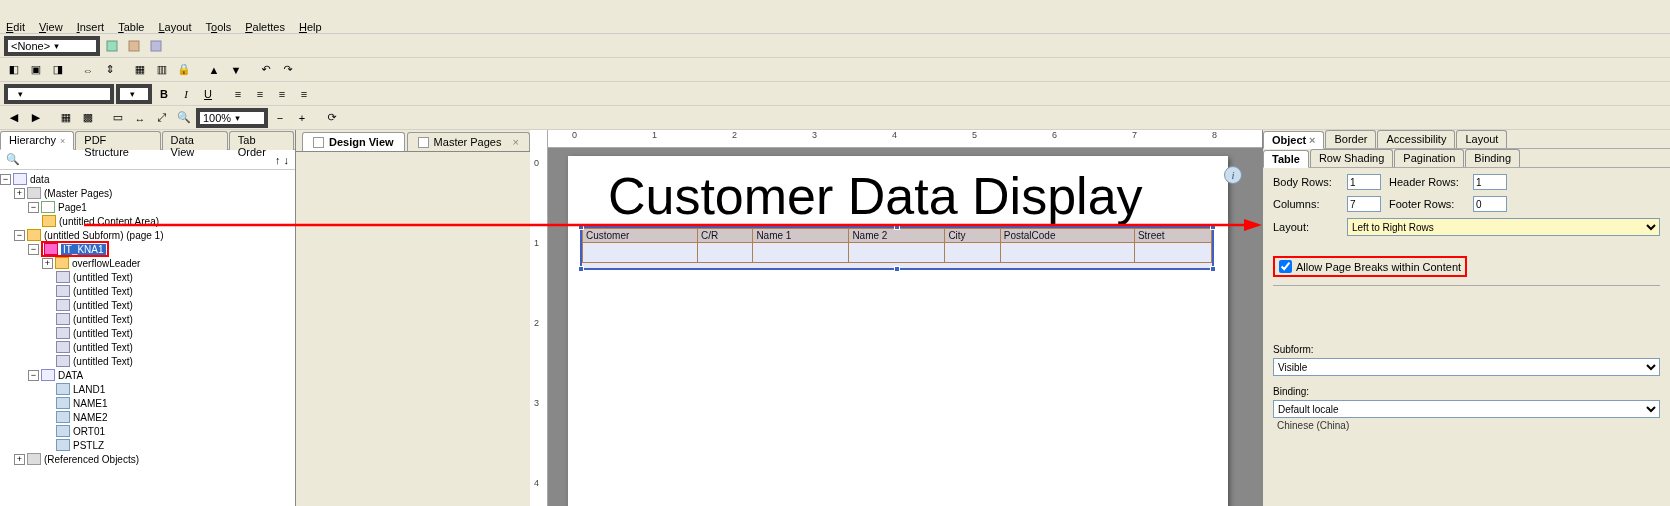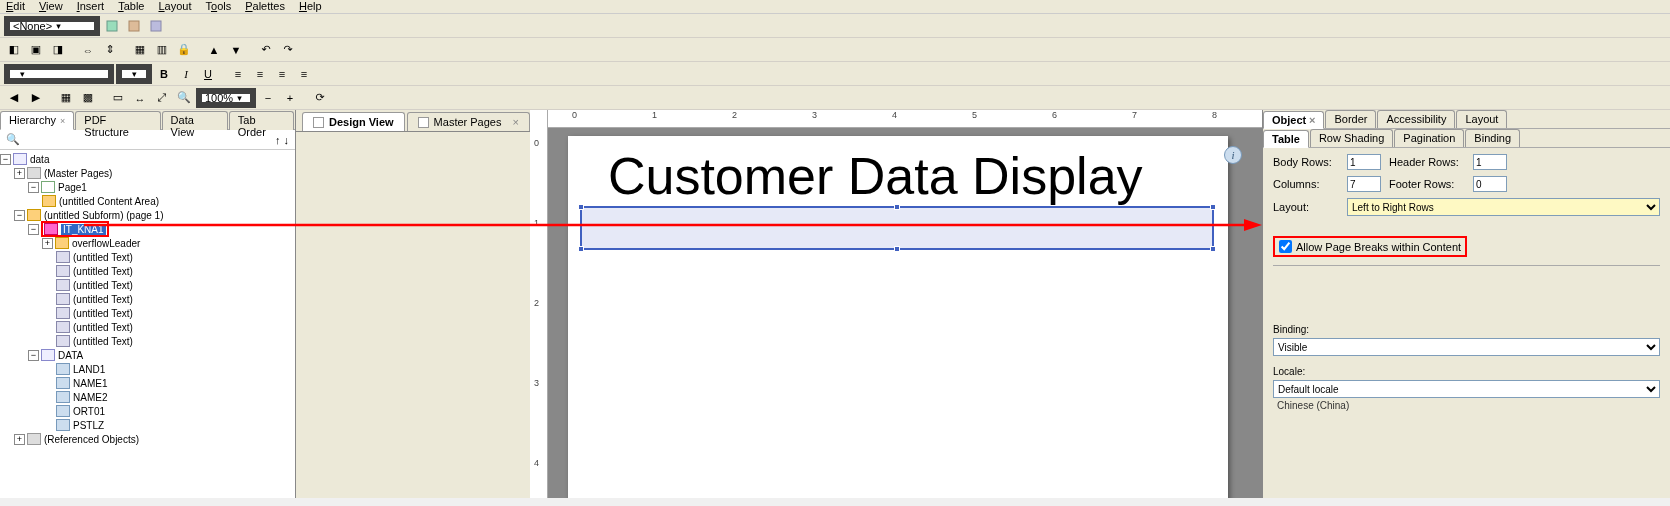--- a/index.html
+++ b/index.html
@@ -1,27 +1,27 @@
 <!DOCTYPE html>
 <html><head>
 <meta charset="utf-8">
 <style>
 * { margin: 0; padding: 0; box-sizing: border-box; font-family: Tahoma, Arial, sans-serif; font-size: 11px; }
 body { background: #f0f0f0; width: 1670px; height: 506px; overflow: hidden; user-select: none; }
 
 
-.menubar { background: #ece9d8; height: 14px; display: flex; align-items: flex-start; padding: 0 6px; gap: 14px; border-bottom: 1px solid #ccc; }
+.menubar { background: #ece9d8; height: 34px; display: flex; align-items: flex-end; padding: 0 6px; gap: 14px; border-bottom: 1px solid #ccc; }
 .menubar span { cursor: default; }
 .menubar span u { text-decoration: underline; }
 
 
 .toolbar { background: #ece9d8; height: 24px; display: flex; align-items: center; padding: 0 4px; gap: 2px; border-bottom: 1px solid #d4d0c8; }
 .toolbar .sep { width: 6px; }
 .tb-btn { width: 20px; height: 20px; display: inline-flex; align-items: center; justify-content: center; border: 1px solid transparent; }
-.dropdown { display: inline-flex; align-items: center; background: #fff; border: 6px solid #404040; height: 20px; padding: 0 3px; }
+.dropdown { display: inline-flex; align-items: center; background: #fff; border: 4px solid #404040; height: 20px; padding: 0 3px; }
 .dropdown span.arrow { margin-left: 4px; font-size: 9px; }
 
 
 .main { display: flex; height: calc(506px - 22px - 24px - 24px - 24px - 24px); }
 .main { height: 408px; } 
 
 
 .left-panel { width: 296px; background: #fff; border-right: 1px solid #888; display: flex; flex-direction: column; }
 .panel-tabs { display: flex; background: #ece9d8; height: 20px; border-bottom: 1px solid #aaa; }
 .panel-tab { padding: 2px 8px; border: 1px solid #999; border-bottom: none; background: #ece9d8; margin-right: 1px; font-size: 10px; position: relative; top: 1px; border-radius: 3px 3px 0 0; }
@@ -167,21 +167,21 @@
   <div class="tb-btn">◀</div>
   <div class="tb-btn">▶</div>
   <div class="sep"></div>
   <div class="tb-btn">▦</div>
   <div class="tb-btn">▩</div>
   <div class="sep"></div>
   <div class="tb-btn">▭</div>
   <div class="tb-btn">↔</div>
   <div class="tb-btn">⤢</div>
   <div class="tb-btn">🔍</div>
-  <div class="dropdown" style="width:60px">
+  <div class="dropdown" style="width:72px">
     <span>100%</span>
       <span class="arrow">▾</span>
   </div>
   <div class="tb-btn">−</div>
   <div class="tb-btn">+</div>
   <div class="sep"></div>
   <div class="tb-btn">⟳</div>
 </div>
 
 <div class="main" style="height:388px; position:relative;">
@@ -389,20 +389,44 @@
         <span style="left:344px">4</span>
         <span style="left:424px">5</span>
         <span style="left:504px">6</span>
         <span style="left:584px">7</span>
         <span style="left:664px">8</span>
       </div>
       <div class="canvas-wrap">
         <div class="page">
           <div class="info-bubble">i</div>
           <div class="page-title">Customer Data Display</div>
+          <div class="table-obj">
+            <table>
+              <tbody>
+                  <tr>
+                <th>Customer</th>
+                <th>C/R</th>
+                <th>Name 1</th>
+                <th>Name 2</th>
+                <th>City</th>
+                <th>PostalCode</th>
+                <th>Street</th>
+              </tr>
+              <tr>
+                    <td></td>
+                    <td></td>
+                    <td></td>
+                    <td></td>
+                    <td></td>
+                    <td></td>
+                    <td></td>
+                  </tr>
+            </tbody>
+              </table>
+          </div>
           <div class="table-sel">
             <div class="handle" style="left:-4px;top:-4px"></div>
             <div class="handle" style="right:-4px;top:-4px"></div>
             <div class="handle" style="left:-4px;bottom:-4px"></div>
             <div class="handle" style="right:-4px;bottom:-4px"></div>
             <div class="handle" style="left:50%;top:-4px;margin-left:-3px"></div>
             <div class="handle" style="left:50%;bottom:-4px;margin-left:-3px"></div>
           </div>
         </div>
       </div>
@@ -441,25 +465,25 @@
       </div>
       <div style="height:14px"></div>
       <div class="red-box">
         <input type="checkbox" checked="" style="">
         <span>Allow Page Breaks within Content</span>
       </div>
 
       <div class="divider-h"></div>
       <div style="height:50px"></div>
 
+      <div style="font-size:10px;margin-bottom:3px">Subform:</div>
+      <select class="wide-select"><option>Visible</option></select>
+
+      <div style="height:10px"></div>
       <div style="font-size:10px;margin-bottom:3px">Binding:</div>
-      <select class="wide-select"><option>Visible</option></select>
-
-      <div style="height:10px"></div>
-      <div style="font-size:10px;margin-bottom:3px">Locale:</div>
       <select class="wide-select"><option>Default locale</option></select>
       <div class="locale-extra">Chinese (China)</div>
     </div>
   </div>
 
 </div>
 
 <svg class="annotation-arrow" style="left:84px; top:217px; width:1180px; height:16px;">
   <line x1="0" y1="8" x2="1160" y2="8"></line>
   <polygon points="1160,2 1178,8 1160,14"></polygon>

